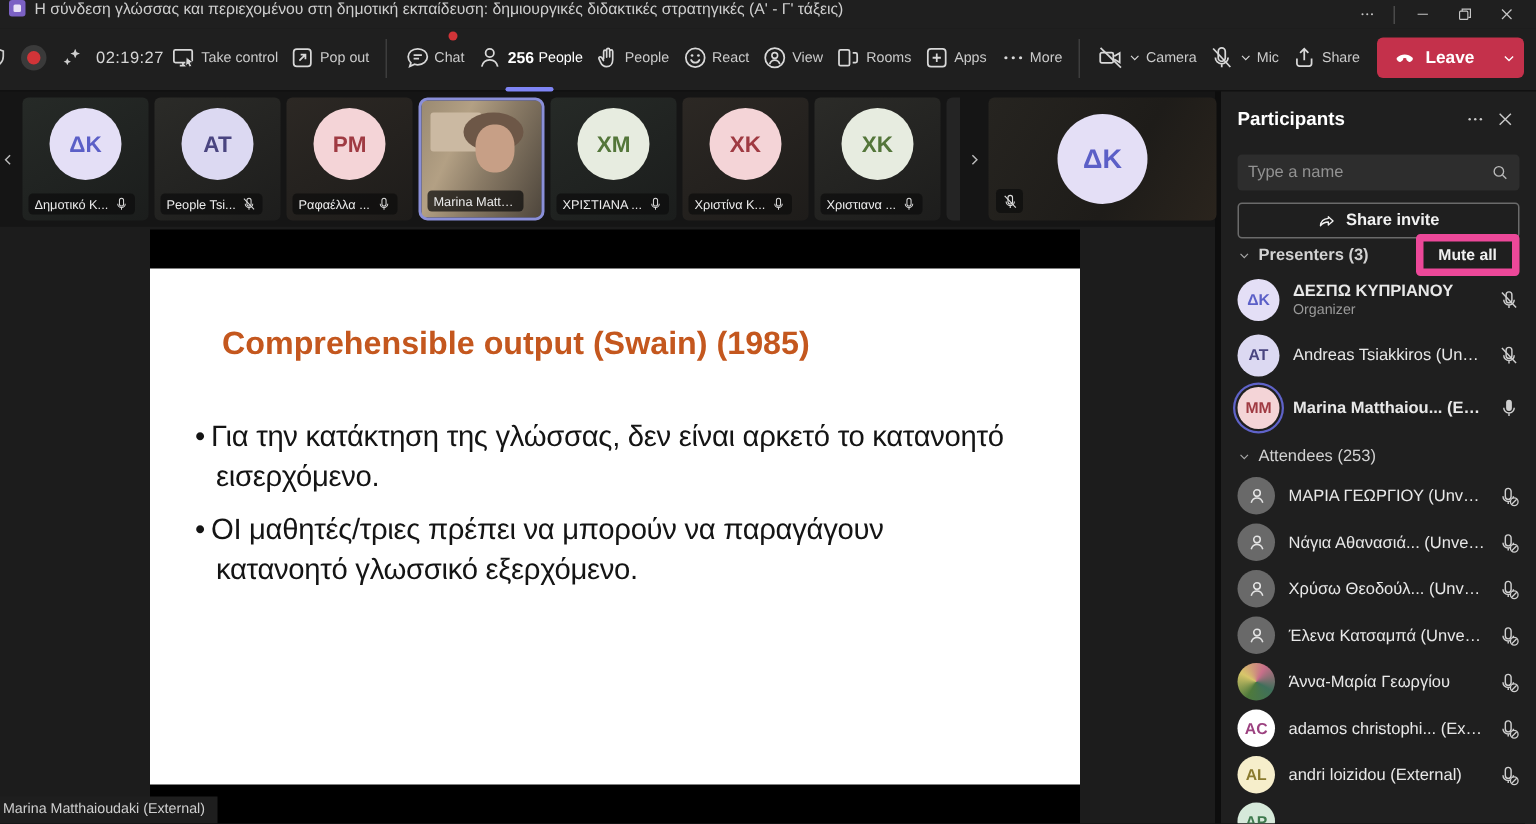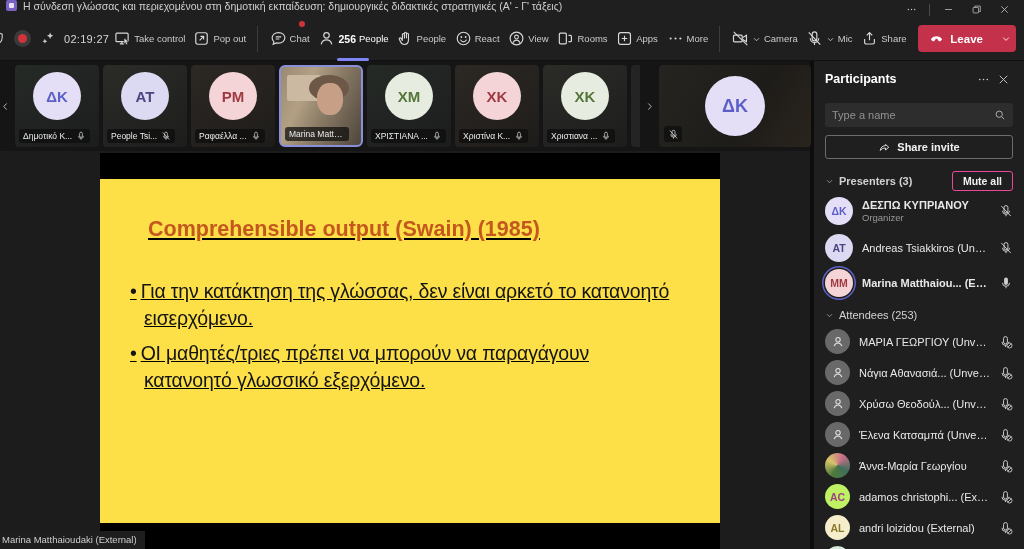--- a/index.html
+++ b/index.html
@@ -65,64 +65,64 @@
   .tile.video .board { position:absolute; left:6px; top:8px; width:34px; height:26px; background:#cbb9a2; border-radius:2px; }
   .sliver { width:9px; height:82px; border-radius:4px 0 0 4px; background:#242424; flex:0 0 auto; }
   .tile.large { width:152px; background:linear-gradient(120deg,#262420,#1e1c19 60%,#2a241d); }
   .tile.large .avatar { width:60px; height:60px; top:50%; font-size:18px; }
   .micbox { position:absolute; left:5px; bottom:5px; width:18px; height:16px; border-radius:3px; background:rgba(12,12,12,.72); display:flex; align-items:center; justify-content:center; color:#dcdcdc; }
   .micbox svg { width:11px; height:11px; }
 
   
   .stage { position:relative; flex:1; background:#1c1c1c; min-height:0; }
   .letterbox { position:absolute; left:100px; top:2px; width:620px; bottom:0; background:#000; }
-  .slide { position:absolute; left:100px; top:28px; width:620px; height:344px; background:#fde047;text-decoration:underline; }
+  .slide { position:absolute; left:100px; top:28px; width:620px; height:344px; background:#ffffff; }
   .slide-title { margin:38px 30px 0 48px; font-size:21.5px; font-weight:bold; color:#C4571E; }
   .bullets { margin:36px 40px 0 28px; }
   .bullet { font-size:19.5px; color:#141414; line-height:1.38; padding-left:16px; text-indent:-14px; margin-bottom:8px; letter-spacing:-.2px; }
   .bullet::before { content:"•"; margin-right:4px; }
   .presenter-label { position:absolute; left:0; bottom:0; background:#1e1e1e; color:#cfcfcf; font-size:9.5px; padding:3px 8px 4px 2px; white-space:nowrap; }
 
   
   .panel { width:210px; background:#1f1f1f; display:flex; flex-direction:column; padding:0 11px; min-height:0; overflow:hidden; }
   .panel-head { display:flex; align-items:center; height:32px; margin-top:2px; flex:0 0 auto; }
   .panel-title { color:#fff; font-size:12.5px; font-weight:bold; flex:1; }
   .ph-btn { color:#c9c9c9; display:flex; align-items:center; justify-content:center; width:20px; height:20px; }
   .ph-btn svg { width:13px; height:13px; }
   .search-box { margin-top:8px; height:24px; background:#2d2d2d; border-radius:3px; display:flex; align-items:center; padding:0 7px; flex:0 0 auto; }
   .search-box input { flex:1; background:transparent; border:none; outline:none; color:#ddd; font-size:11px; font-family:"Liberation Sans",sans-serif; min-width:0; }
   .search-box input::placeholder { color:#929292; }
   .search-box svg { width:12px; height:12px; color:#b9b9b9; flex:0 0 auto; }
   .invite-btn { margin-top:8px; height:24px; border:1px solid #6b6b6b; border-radius:3px; display:flex; align-items:center; justify-content:center; gap:6px; color:#f1f1f1; font-size:11px; font-weight:bold; flex:0 0 auto; }
   .invite-btn svg { width:13px; height:13px; }
-  .section-row { display:flex; align-items:center; gap:5px; margin-top:11px; height:22px; color:#d2d2d2; flex:0 0 auto; }
+  .section-row { display:flex; align-items:center; gap:5px; margin-top:0; height:22px; color:#d2d2d2; flex:0 0 auto; }
   .section-row svg { width:9px; height:9px; color:#a8a8a8; }
   .section-label { font-size:11px; font-weight:bold; flex:1; }
-  .muteall-btn { border:1px solid #ec4899; border-radius:3px; color:#f0f0f0; font-size:10.5px; font-weight:bold; padding:3px 10px; }
+  .muteall-btn { border:5px solid #ec4899; border-radius:3px; color:#f0f0f0; font-size:10.5px; font-weight:bold; padding:3px 10px; }
   .p-row { display:flex; align-items:center; gap:9px; flex:0 0 auto; }
   .p-row.presenter { height:35px; }
   .p-row.attendee { height:31px; }
   .p-av { width:28px; height:28px; border-radius:50%; display:flex; align-items:center; justify-content:center; font-size:10.5px; font-weight:bold; flex:0 0 auto; }
   .attendee .p-av { width:25px; height:25px; }
   .p-av.ring { box-shadow:0 0 0 1.5px #1f1f1f, 0 0 0 3px #5f63c9; }
   .p-av.generic { background:#696969; color:#e3e3e3; }
   .p-av.generic svg { width:14px; height:14px; }
   .p-av.photo { background:conic-gradient(from 210deg,#4e7a3c,#d8c66a 25%,#c86f8a 50%,#3f6f5a 75%,#4e7a3c); }
   .p-info { flex:1; min-width:0; }
   .p-name { color:#e8e8e8; font-size:11px; font-weight:500; white-space:nowrap; overflow:hidden; text-overflow:ellipsis; }
   .p-sub { color:#9a9a9a; font-size:9.5px; margin-top:1px; }
   .p-mic { color:#cfcfcf; flex:0 0 auto; display:flex; }
   .p-mic svg { width:14px; height:14px; }
 
   
   .av-lav   { background:#e4dff6; color:#5b5fc7; }
   .av-lav2  { background:#dcd9f2; color:#4a4580; }
   .av-pink  { background:#f4d4d7; color:#9f3a42; }
   .av-sage  { background:#e7ece0; color:#54763a; }
-  .av-rose  { background:#bef264; color:#9c4280; }
+  .av-rose  { background:#ffffff; color:#9c4280; }
   .av-cream { background:#f6eecb; color:#8a7a2e; }
   .av-mint  { background:#d6e9da; color:#3e7a4e; }
 </style>
 </head>
 <body>
 
 <svg width="0" height="0" style="position:absolute">
   <defs>
     <symbol id="i-shield" viewBox="0 0 16 16">
         <path d="M8 1.5l5 1.8v3.6c0 3.2-2 5.7-5 7.1-3-1.4-5-3.9-5-7.1V3.3z" fill="none" stroke="currentColor" stroke-width="1.2"></path>

